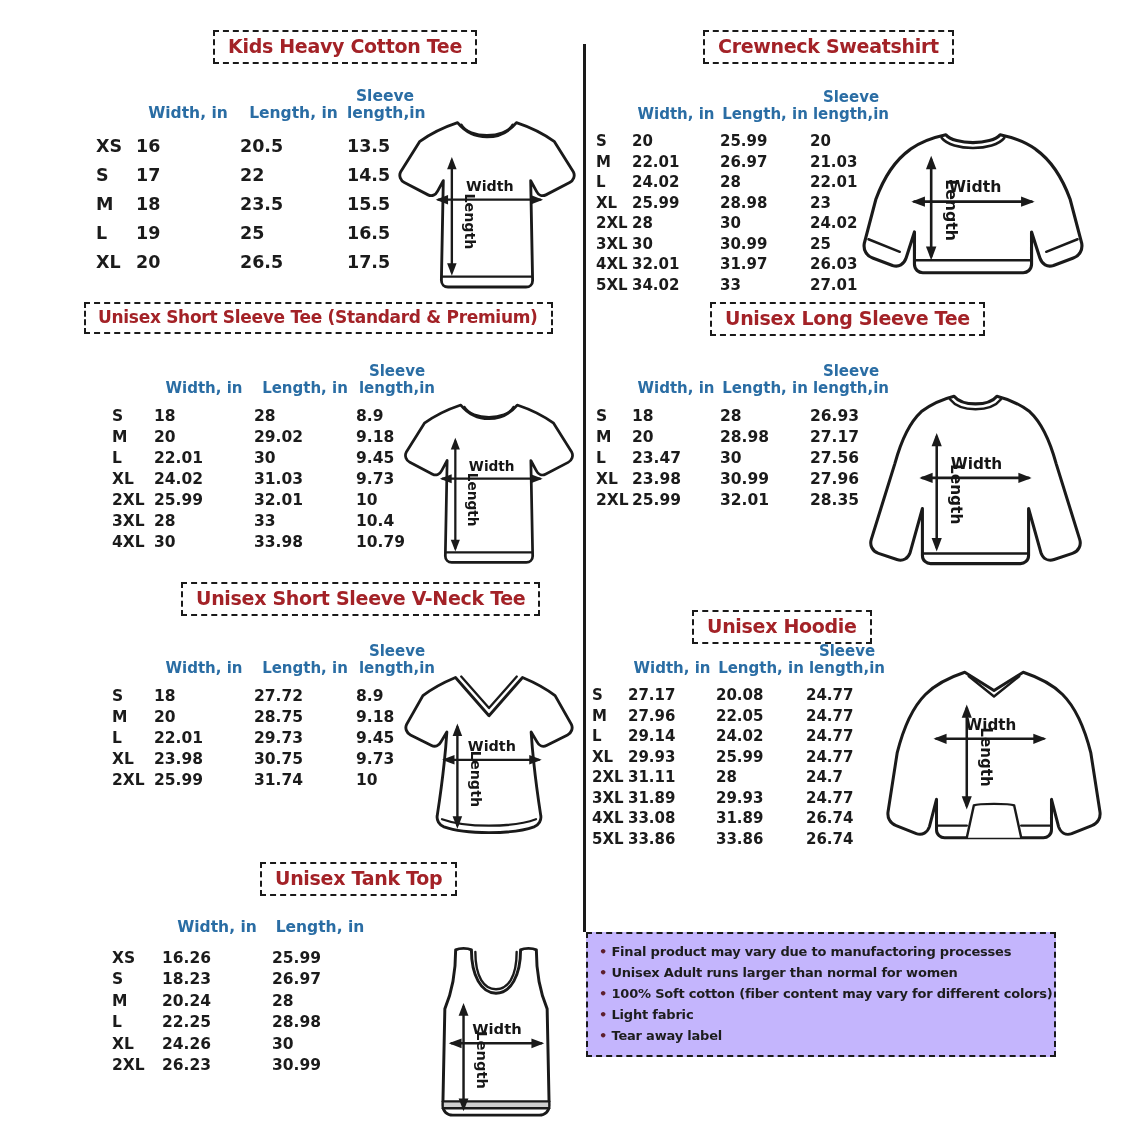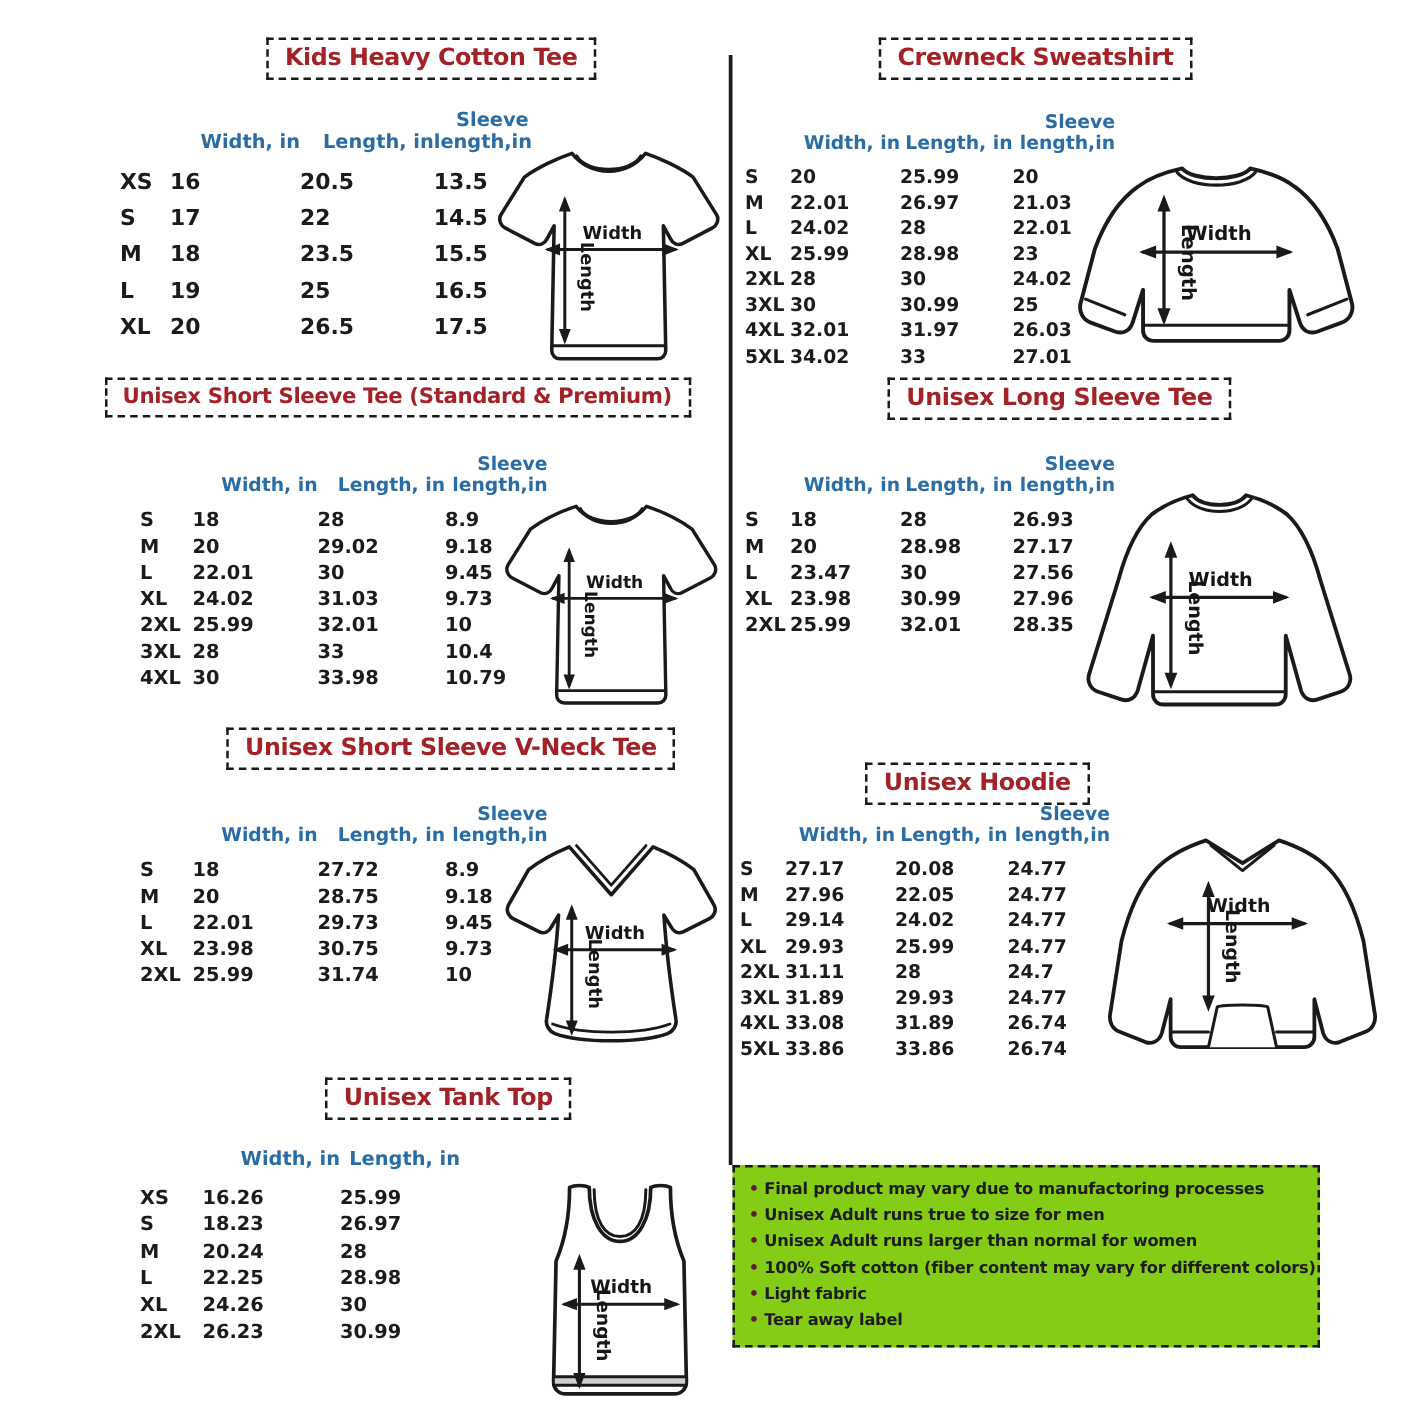--- a/index.html
+++ b/index.html
@@ -8,21 +8,21 @@
 
   .title-box{position:absolute;border:2.5px dashed #1a1a1a;background:#fff;color:var(--title-red,#a32227);
     font-weight:bold;font-size:19px;letter-spacing:-0.3px;padding:3px 13px 5px;white-space:nowrap;}
   .title-wide{font-size:17px;}
 
   .divider{position:absolute;left:583px;top:44px;width:3px;height:888px;background:var(--line-black,#1a1a1a);}
 
   .tbl{position:absolute;color:var(--text-dark,#1b1b1b);}
   .trow{display:flex;align-items:center;}
   .thead{align-items:flex-end;color:var(--header-blue,#2a6da4);margin-bottom:9px;}
-  .hcell{text-align:right;font-weight:bold;white-space:pre-line;line-height:1.1;}
+  .hcell{text-align:center;font-weight:bold;white-space:pre-line;line-height:1.1;}
   .scell,.vcell{font-weight:bold;text-align:left;}
 
   .t-big .trow{height:29px;font-size:17.5px;}
   .t-big .thead{height:46px;font-size:15.5px;}
   .t-sm .trow{height:21px;font-size:15.5px;}
   .t-sm .thead{height:46px;font-size:15px;}
   .t-xs .trow{height:20.5px;font-size:15px;}
   .t-xs .thead{height:46px;font-size:15px;}
   .t-tank .trow{height:21.5px;font-size:15.5px;}
   .t-tank .thead{height:28px;font-size:15.5px;margin-bottom:11px;}
@@ -33,21 +33,21 @@
   .T .c0{width:50px}.T .c1{width:110px}.T .c2{width:96px}
 
   .garment{position:absolute;}
   .garment path,.garment line{stroke:var(--line-black,#1a1a1a);stroke-width:3;fill:none;stroke-linejoin:round;stroke-linecap:round;}
   .garment .body{fill:#ffffff;}
   .garment .thin{stroke-width:2.4;}
   .arrow line{stroke-width:2.5;}
   .arrow polygon{fill:var(--line-black,#1a1a1a);stroke:none;}
   .glabel{font-size:15px;font-weight:bold;fill:#161616;font-family:"DejaVu Sans",sans-serif;}
 
-  .notes{position:absolute;left:586px;top:932px;width:470px;border:2.5px dashed #1a1a1a;background:#84cc16;
+  .notes{position:absolute;left:586px;top:932px;width:470px;border:2.5px dashed #1a1a1a;background:#c4b5fd;
     padding:7px 11px 9px;box-sizing:border-box;}
   .note{font-size:13px;font-weight:bold;color:#1d1d1d;line-height:21px;white-space:nowrap;letter-spacing:-0.2px;}
   .note::before{content:"• ";color:var(--bullet-maroon,#5d1f2d);}
 </style>
 </head>
 <body>
 
 <div class="page">
 
   <div class="divider"></div>
@@ -505,20 +505,19 @@
     <g class="arrow">
       <line x1="52" y1="66" x2="52" y2="168"></line>
       <polygon points="52,62 47,75 57,75"></polygon>
       <polygon points="52,172 47,159 57,159"></polygon>
     </g>
     <text class="glabel" x="66" y="120" text-anchor="middle" transform="rotate(90 66 120)">Length</text>
   </svg>
 
   <div class="notes">
       <div class="note">Final product may vary due to manufactoring processes</div>
-      <div class="note">Unisex Adult runs true to size for men</div>
       <div class="note">Unisex Adult runs larger than normal for women</div>
       <div class="note">100% Soft cotton (fiber content may vary for different colors)</div>
       <div class="note">Light fabric</div>
       <div class="note">Tear away label</div>
     </div>
 
 </div>
 
 </body></html>

